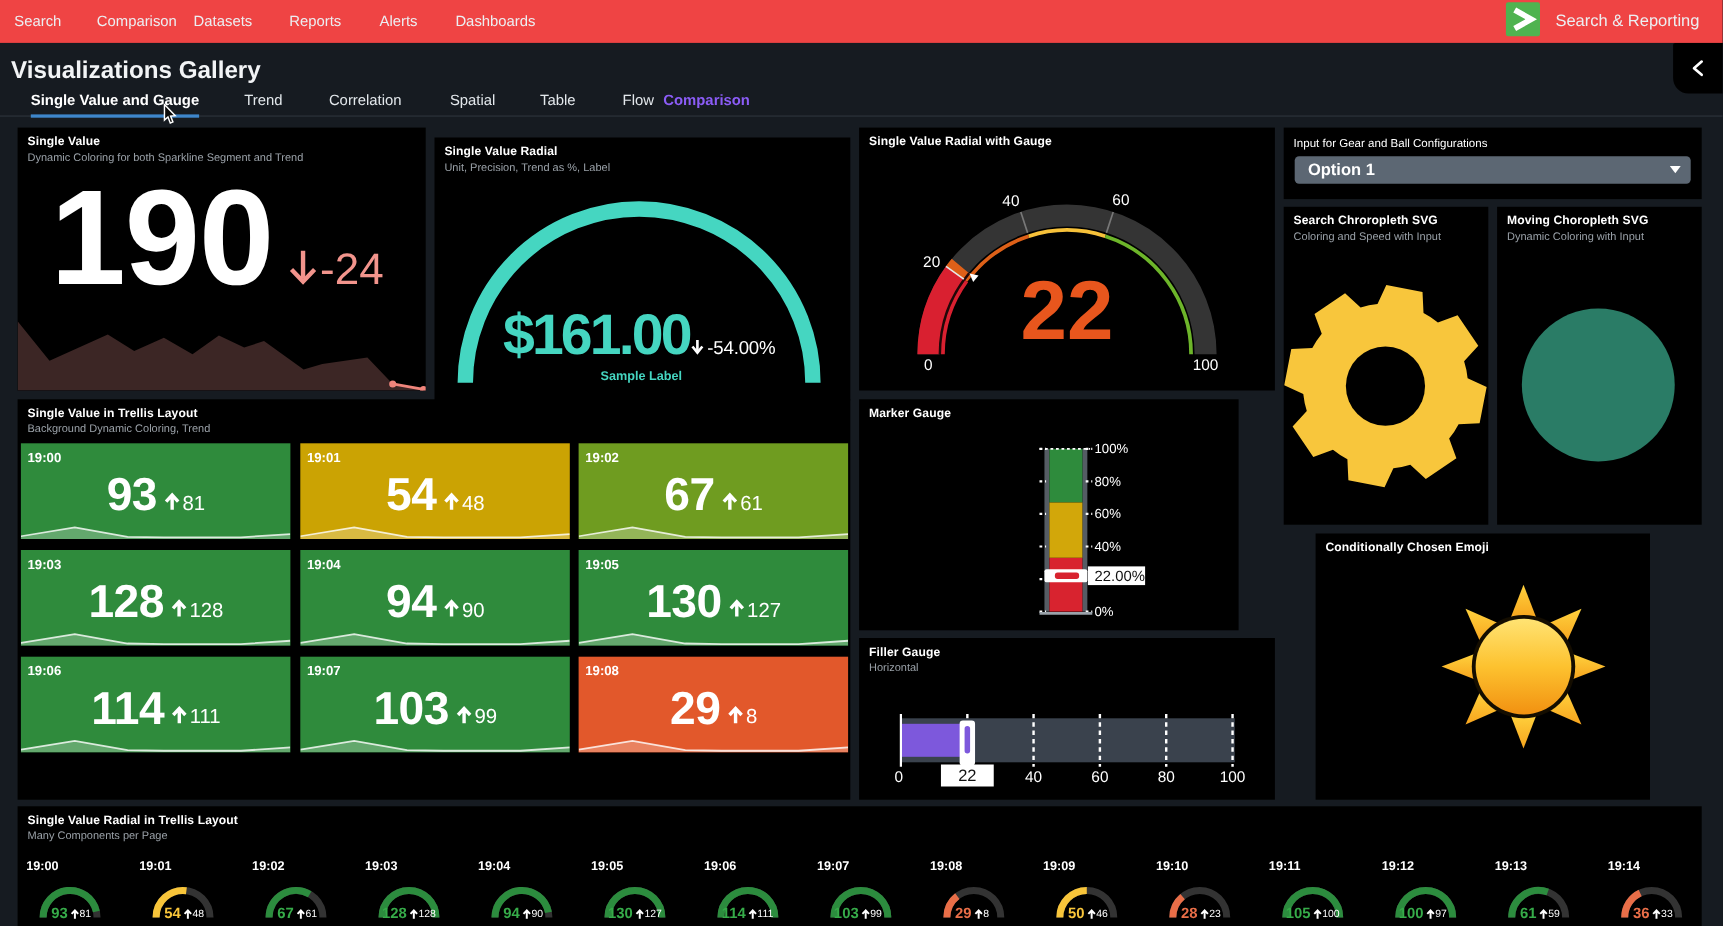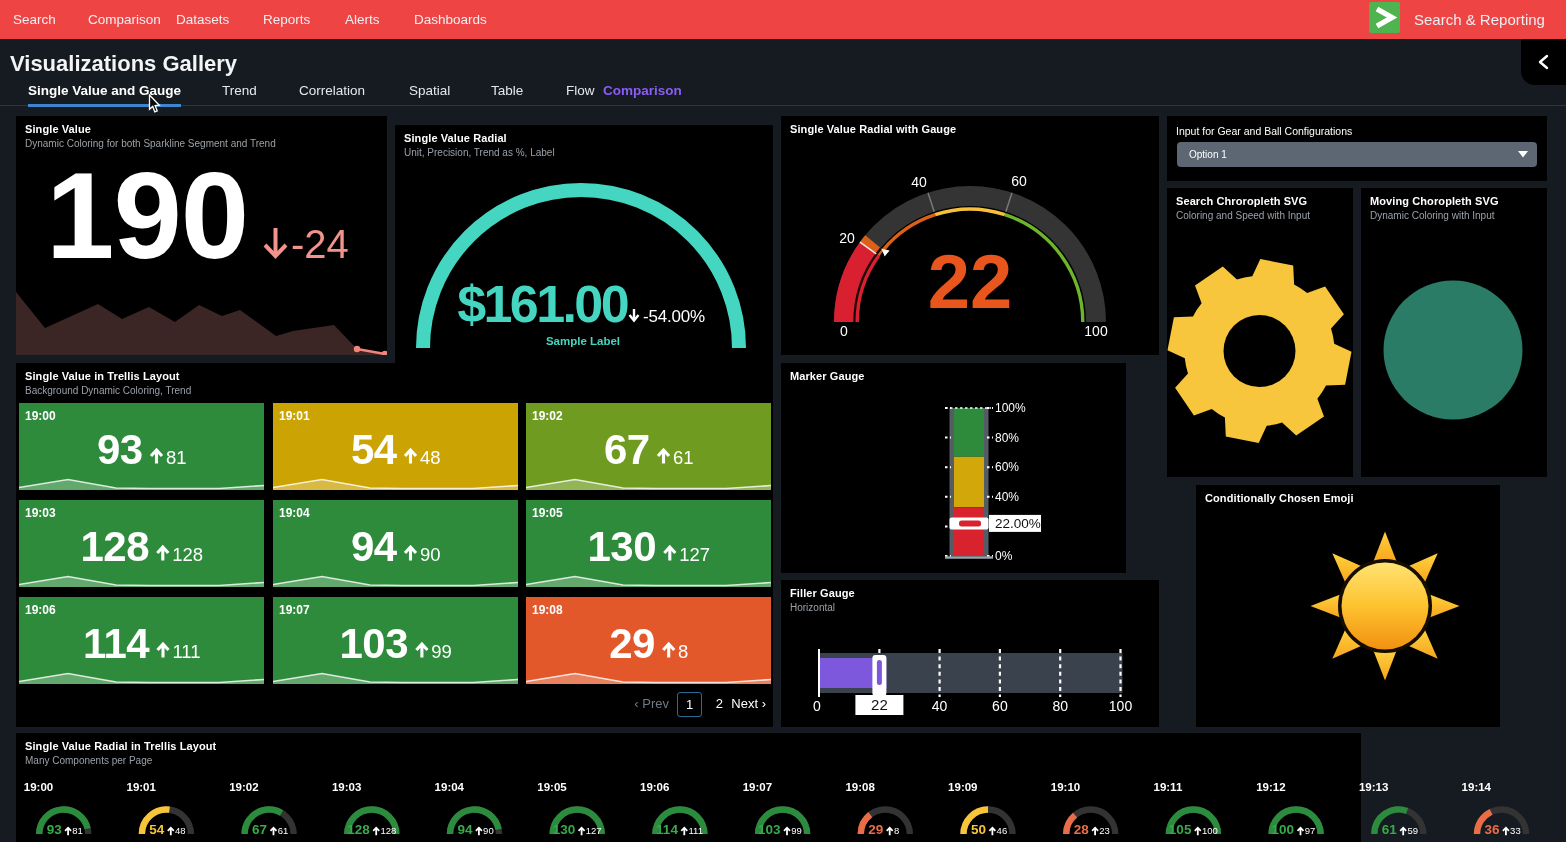--- a/index.html
+++ b/index.html
@@ -88,21 +88,21 @@
       <text x="138" y="71" text-anchor="middle" font-size="14" fill="#fff">40</text>
       <text x="238" y="70" text-anchor="middle" font-size="14" fill="#fff">60</text>
       <text x="63" y="220" text-anchor="middle" font-size="14" fill="#fff">0</text>
       <text x="315" y="220" text-anchor="middle" font-size="14" fill="#fff">100</text>
       <text x="189" y="192" text-anchor="middle" font-size="76" font-weight="bold" fill="#e8561d">22</text>
     </svg>
   </div>
 <div class="panel" style="left:1167px;top:116px;width:380px;height:65px">
     <div class="abs" style="left:9px;top:9px;font-size:10.5px;color:#fff">Input for Gear and Ball Configurations</div>
 <div class="abs" style="left:10px;top:26px;width:360px;height:25px;background:#5c6773;border-radius:4px">
-<div class="abs" style="left:12px;top:0;height:38px;line-height:25px;font-size:10px;font-weight:normal;color:#fff">Option 1</div>
+<div class="abs" style="left:12px;top:0;height:38px;line-height:25px;font-size:15px;font-weight:bold;color:#fff">Option 1</div>
 <svg class="abs" style="right:9px;top:9px" width="10" height="7">
         <polygon points="0,0 10,0 5,6.5" fill="#fff"></polygon>
       </svg>
 </div>
   </div>
 <div class="panel" style="left:1167px;top:188px;width:186px;height:289px">
     <div class="ptitle">Search Chroropleth SVG</div>
     <div class="psub">Coloring and Speed with Input</div>
     <svg class="abs" style="left:0;top:0" width="186" height="289">
 <path d="M 127.1 96.5 L 126.2 77.4 L 93.3 71.0 L 85.3 88.3 A 75 75 0 0 0 69.9 91.5 L 55.8 78.6 L 28.0 97.4 L 34.6 115.3 A 75 75 0 0 0 26.0 128.4 L 6.9 129.3 L 0.5 162.2 L 17.8 170.2 A 75 75 0 0 0 21.0 185.6 L 8.1 199.7 L 26.9 227.5 L 44.8 220.9 A 75 75 0 0 0 57.9 229.5 L 58.8 248.6 L 91.7 255.0 L 99.7 237.7 A 75 75 0 0 0 115.1 234.5 L 129.2 247.4 L 157.0 228.6 L 150.4 210.7 A 75 75 0 0 0 159.0 197.6 L 178.1 196.7 L 184.5 163.8 L 167.2 155.8 A 75 75 0 0 0 164.0 140.4 L 176.9 126.3 L 158.1 98.5 L 140.2 105.1 A 75 75 0 0 0 127.1 96.5 Z" fill="#f8c63c" fill-rule="evenodd"></path>
@@ -201,26 +201,20 @@
 </div>
     <div class="abs" style="left:510px;top:234px;width:245px;height:87px;background:#e2582b;overflow:hidden">
 <svg class="abs" style="left:0;top:0" width="245" height="87">
         <path d="M0 84.5 L49 76.5 L97 85 L130 85.5 L200 85.5 L245 82.5 L245 87 L0 87 Z" fill="rgba(255,255,255,0.25)"></path>
         <path d="M0 84.5 L49 76.5 L97 85 L130 85.5 L200 85.5 L245 82.5" fill="none" stroke="rgba(255,255,255,0.8)" stroke-width="1.6"></path>
 <text x="128.9" y="61" text-anchor="end" font-size="42" font-weight="bold" fill="#fff" letter-spacing="-0.5">29</text>
 <path d="M 142.7 47.5 L 142.7 60.5 M 137.2 53 L 142.7 47 L 148.2 53" stroke="#fff" stroke-width="3.1" fill="none"></path>
 <text x="152.1" y="60.6" font-size="18.5" fill="#fff">8</text>
 <text x="6" y="17" font-size="12" font-weight="bold" fill="#fff">19:08</text>
       </svg>
-</div>
-    <div class="abs" style="left:0px;top:329px;width:757px;height:26px">
-<div class="abs" style="right:104px;top:4px;font-size:13px;color:#6e7a86">‹ Prev</div>
-<div class="abs" style="right:71px;top:0;width:25px;height:25px;border:1.5px solid #2c6a96;border-radius:3px;text-align:center;line-height:23px;font-size:13px;color:#fff">1</div>
-<div class="abs" style="right:50px;top:4px;font-size:13px;color:#fff">2</div>
-<div class="abs" style="right:7px;top:4px;font-size:13px;color:#fff">Next ›</div>
 </div>
   </div>
 <div class="panel" style="left:781px;top:363px;width:345px;height:210px">
     <div class="ptitle">Marker Gauge</div>
     <svg class="abs" style="left:0;top:0" width="378" height="210">
       <rect x="168.5" y="45" width="4.5" height="148" fill="#555c64"></rect>
       <rect x="203" y="45" width="4.5" height="148" fill="#555c64"></rect>
       <rect x="173" y="45" width="30" height="48.8" fill="#2e8b3c"></rect>
       <rect x="173" y="93.8" width="30" height="50.3" fill="#d2a70a"></rect>
       <rect x="173" y="144.2" width="30" height="48.8" fill="#d8232f"></rect>
@@ -294,21 +288,21 @@
       <polygon points="263.5,121.0 232.4,133.0 232.4,109.0" fill="url(#sg0)"></polygon>
       <polygon points="241.7,173.7 211.2,160.2 228.2,143.2" fill="url(#sg1)"></polygon>
       <polygon points="189.0,195.5 177.0,164.4 201.0,164.4" fill="url(#sg0)"></polygon>
       <polygon points="136.3,173.7 149.8,143.2 166.8,160.2" fill="url(#sg1)"></polygon>
       <polygon points="114.5,121.0 145.6,109.0 145.6,133.0" fill="url(#sg0)"></polygon>
       <polygon points="136.3,68.3 166.8,81.8 149.8,98.8" fill="url(#sg1)"></polygon>
 <circle cx="189" cy="121" r="47.0" fill="#140d00"></circle>
 <circle cx="189" cy="121" r="43.5" fill="url(#sunb)"></circle>
 </svg>
   </div>
-<div class="panel" style="left:16px;top:733px;width:1345px;height:109px">
+<div class="panel" style="left:16px;top:733px;width:1531px;height:109px">
     <div class="ptitle">Single Value Radial in Trellis Layout</div>
     <div class="psub">Many Components per Page</div>
     <svg class="abs" style="left:0;top:0" width="1531" height="109">
       <path d="M 23.20 101.00 A 24.5 24.5 0 0 1 72.20 101.00" stroke="#333" stroke-width="6.4" fill="none"></path>
       <path d="M 23.20 101.00 A 24.5 24.5 0 0 1 71.61 95.66" stroke="#2c8c3e" stroke-width="6.4" fill="none"></path>
       <text x="7.8" y="58" font-size="11.5" font-weight="bold" fill="#fff">19:00</text>
       <text x="45.7" y="101.2" text-anchor="end" font-size="13.5" font-weight="bold" fill="#36ab49">93</text>
       <path d="M 52.1 95 L 52.1 102.2 M 49.1 97.8 L 52.1 94.7 L 55.1 97.8" stroke="#fff" stroke-width="1.8" fill="none"></path>
       <text x="56.3" y="101" font-size="9.5" fill="#fff">81</text>
       <path d="M 125.90 101.00 A 24.5 24.5 0 0 1 174.90 101.00" stroke="#333" stroke-width="6.4" fill="none"></path>

